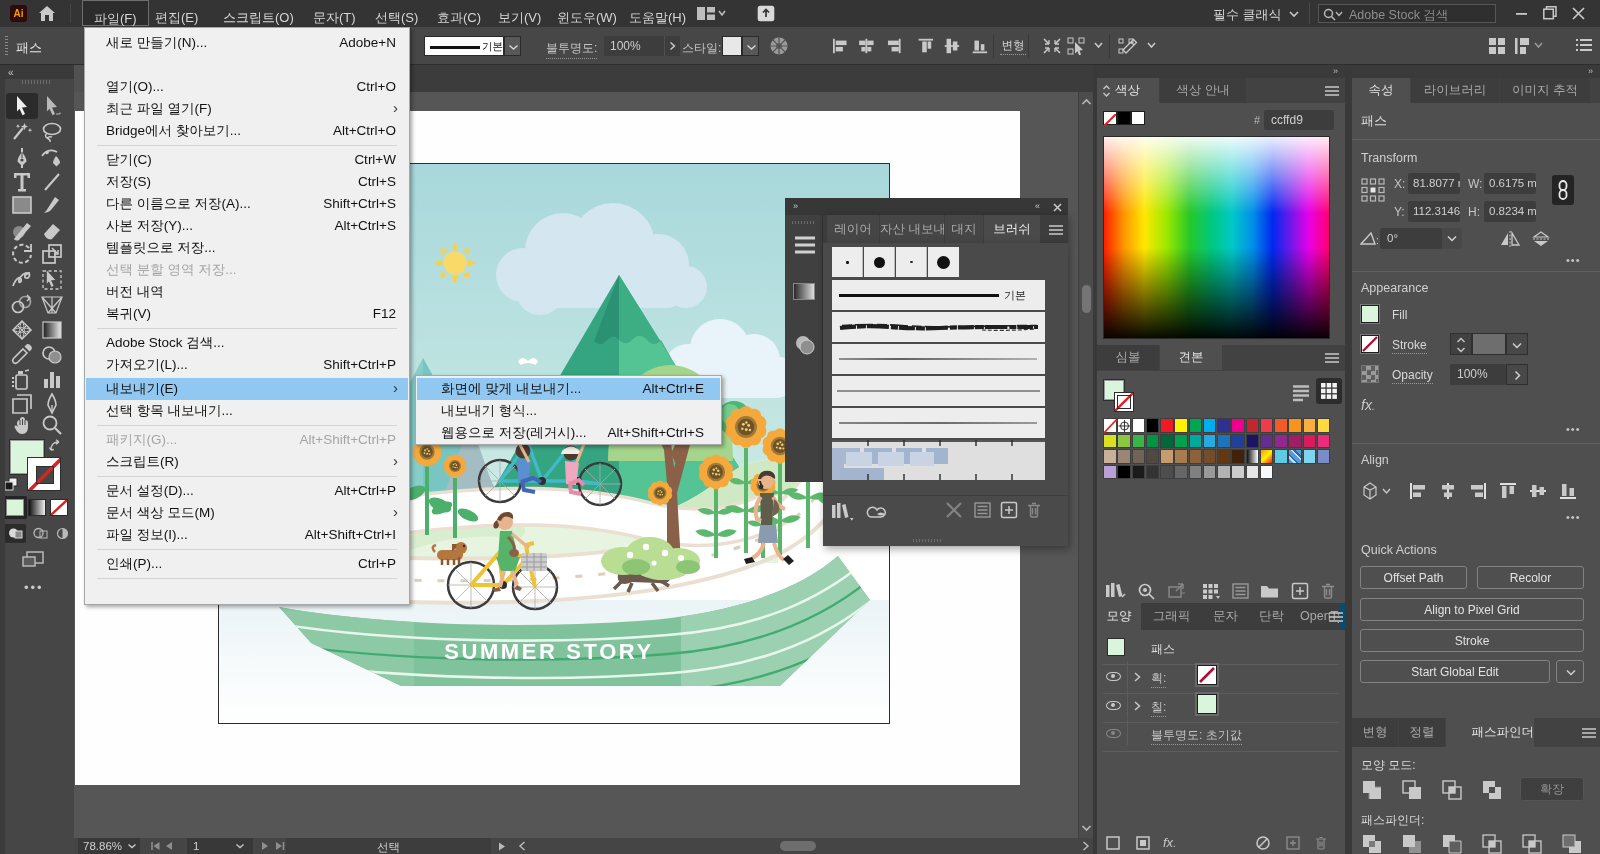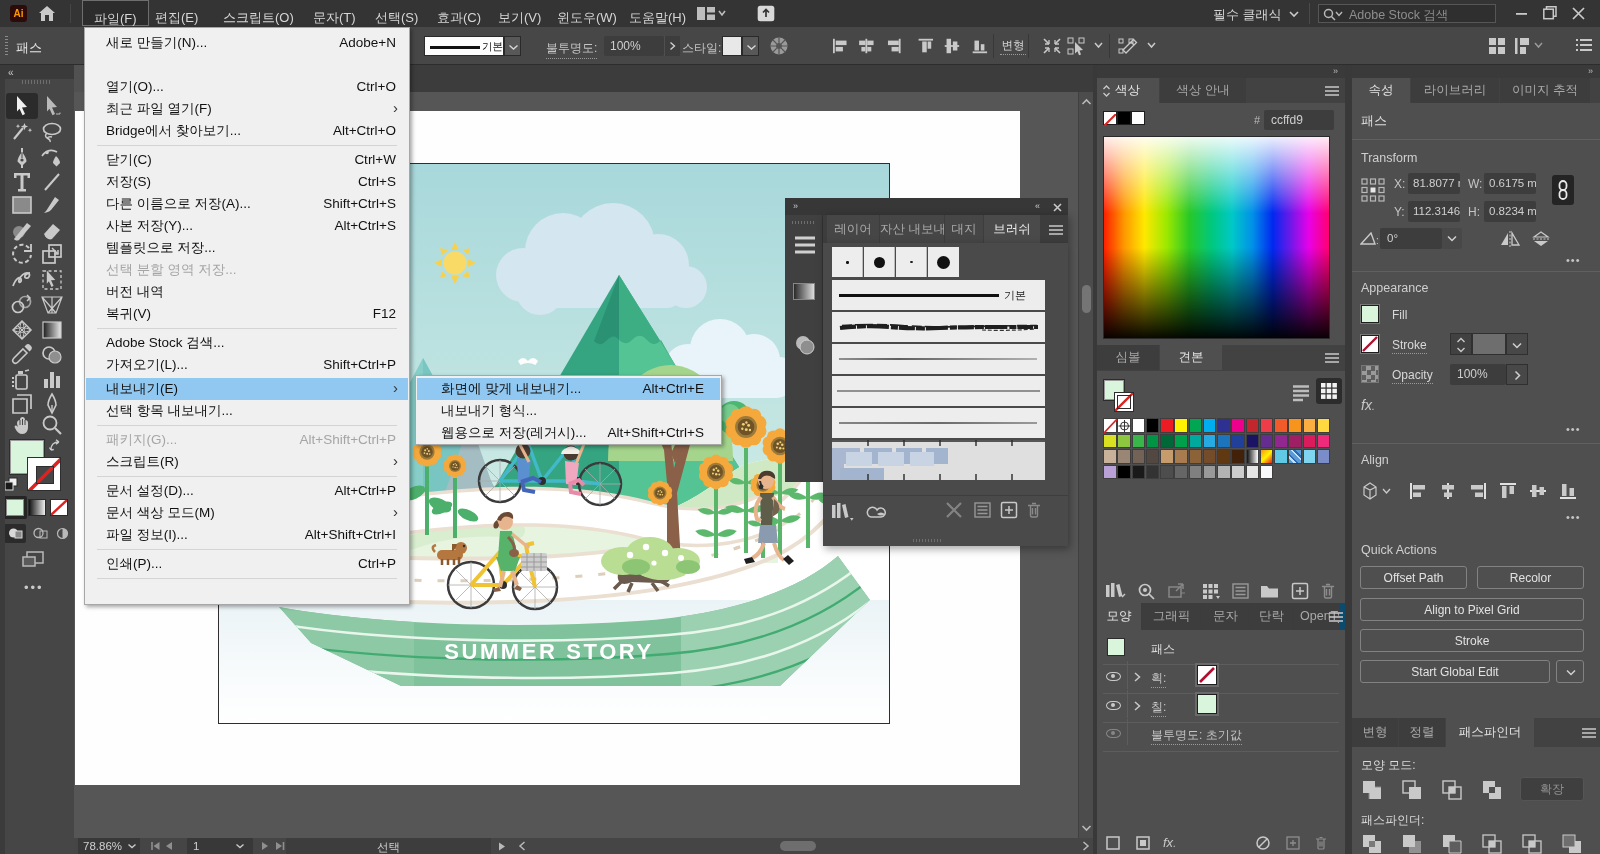--- a/index.html
+++ b/index.html
@@ -1052,21 +1052,21 @@
   <div class="btn" style="left:8px;top:564px;width:224px;height:23px;line-height:22px">Stroke</div>
   <div class="btn" style="left:8px;top:595px;width:190px;height:23px;line-height:22px">Start Global Edit</div>
   <div class="btn" style="left:204px;top:595px;width:28px;height:23px">
       <svg style="position:absolute;left:8px;top:8px" width="12" height="8" viewBox="0 0 12 8">
         <path d="M2 1.5 l4 4 l4 -4" stroke="#d0d0d0" stroke-width="1.5" fill="none"></path>
       </svg>
     </div>
   <div class="abs" style="left:0;top:653px;width:248px;height:29px;background:#424242">
     <div class="tab" style="left:0;width:46px;text-align:center;padding:0;height:29px;line-height:29px">변형</div>
     <div class="tab" style="left:47px;width:46px;text-align:center;padding:0;height:29px;line-height:29px">정렬</div>
-    <div class="tab on" style="left:94px;width:88px;text-align:center;padding:0;height:29px;line-height:29px">패스파인더</div>
+    <div class="tab on" style="left:94px;width:88px;text-align:right;padding:0;height:29px;line-height:29px">패스파인더</div>
     <svg class="abs" style="left:230px;top:10px" width="14" height="10" viewBox="0 0 14 10">
         <path d="M0 1 H14 M0 5 H14 M0 9 H14" stroke="#c9c9c9" stroke-width="1.4"></path>
       </svg>
   </div>
   <div class="abs lbl" style="left:9px;top:692px;color:#dadada">모양 모드:</div>
   <div class="abs" id="shapemodes" style="left:0;top:714px;width:248px;height:24px">
     <svg class="abs" style="left:9px;top:0" width="24" height="22" viewBox="0 0 24 22">
         <path d="M2 2 H14 V8 H20 V20 H8 V14 H2 Z" fill="#c9c9c9"></path>
         <path d="M14 8 H20 M8 14 V20" stroke="#8a8a8a"></path>
       </svg>

